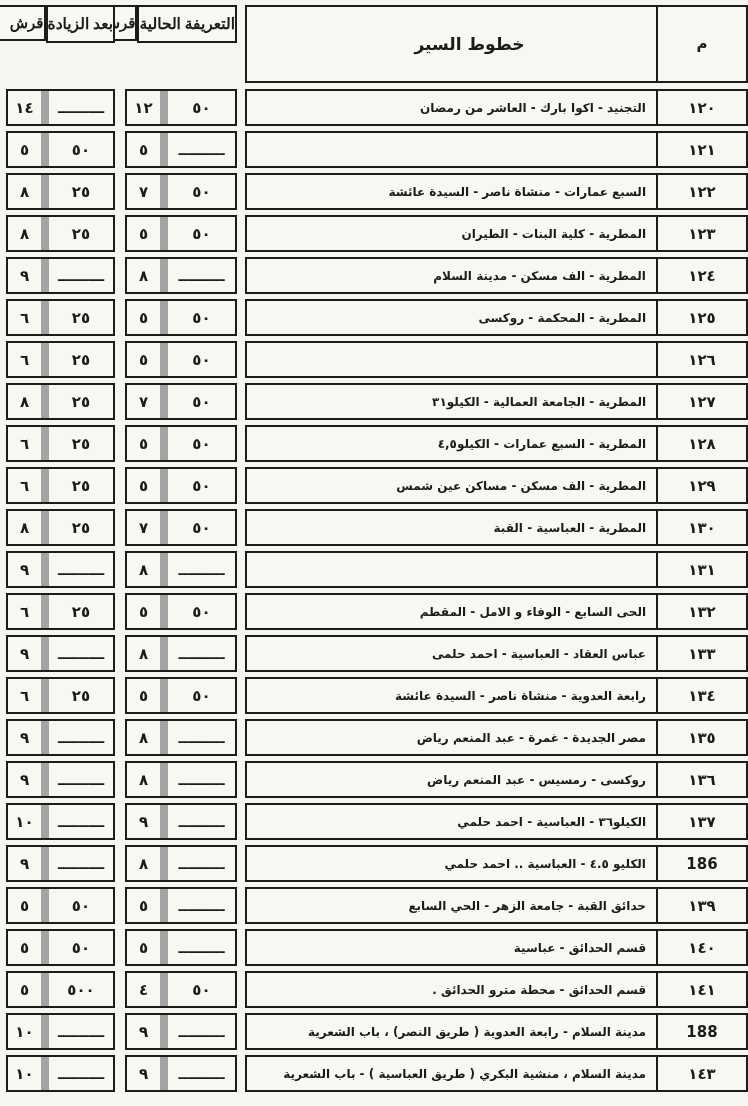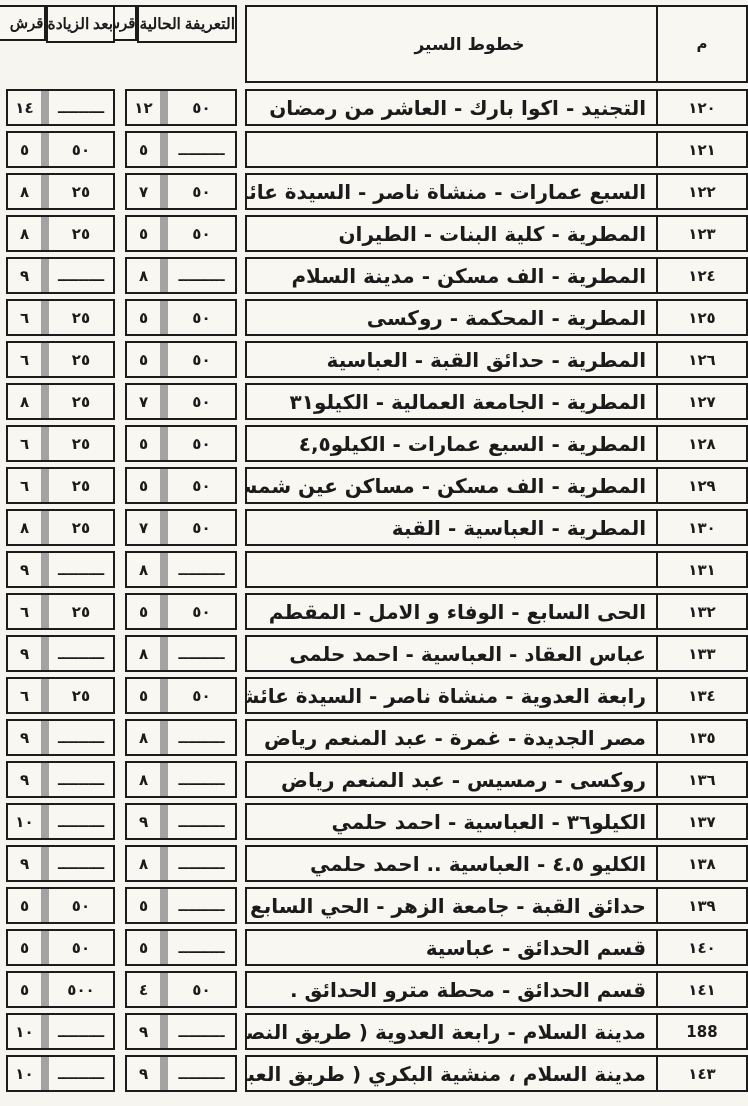--- a/index.html
+++ b/index.html
@@ -15,21 +15,21 @@
   .data-row{margin-bottom:5px;}
   .gap-a{width:8px;flex:0 0 8px;}
   .gap-b{width:10px;flex:0 0 10px;}
 
   
   .blk-main{flex:0 0 503px;width:503px;display:flex;direction:rtl;
     border:2px solid #1c1c1c;background:#f9f7f2;box-sizing:border-box;}
   .cell-m{flex:0 0 88px;border-left:2px solid #1c1c1c;display:flex;
     align-items:center;justify-content:center;font-weight:bold;font-size:15px;}
   .cell-route{flex:1;display:flex;align-items:center;padding:0 10px 0 0;
-    font-weight:bold;font-size:20px;white-space:nowrap;overflow:hidden;}
+    font-weight:bold;font-size:12px;white-space:nowrap;overflow:hidden;}
 
   
   .blk-cur{flex:0 0 112px;width:112px;}
   .blk-new{flex:0 0 109px;width:109px;}
   .blk-pair{display:flex;direction:rtl;border:2px solid #1c1c1c;
     background:#f9f7f2;box-sizing:border-box;height:100%;}
   .cell-q{flex:1 1 auto;border-left:8px solid #a3a3a3;display:flex;
     align-items:center;justify-content:center;font-weight:bold;font-size:15px;}
   .cell-g{flex:0 0 33px;display:flex;align-items:center;justify-content:center;
     font-weight:bold;font-size:15px;}
@@ -199,21 +199,20 @@
       <div class="blk-pair">
         <div class="cell-q">٢٥</div>
         <div class="cell-g">٦</div>
       </div>
     </div>
   </div>
 
   <div class="data-row">
     <div class="blk-main">
       <div class="cell-m">١٢٦</div>
-      <div class="cell-route">المطرية - حدائق القبة - العباسية</div>
     </div>
     <div class="gap-a"></div>
     <div class="blk-cur">
       <div class="blk-pair">
         <div class="cell-q">٥٠</div>
         <div class="cell-g">٥</div>
       </div>
     </div>
     <div class="gap-b"></div>
     <div class="blk-new">
@@ -449,21 +448,21 @@
     <div class="blk-new">
       <div class="blk-pair">
         <div class="cell-q">ـــــــــ</div>
         <div class="cell-g">١٠</div>
       </div>
     </div>
   </div>
 
   <div class="data-row">
     <div class="blk-main">
-      <div class="cell-m">١٣٨</div>
+      <div class="cell-m">186</div>
       <div class="cell-route">الكليو ٤.٥ - العباسية .. احمد حلمي</div>
     </div>
     <div class="gap-a"></div>
     <div class="blk-cur">
       <div class="blk-pair">
         <div class="cell-q">ـــــــــ</div>
         <div class="cell-g">٨</div>
       </div>
     </div>
     <div class="gap-b"></div>

